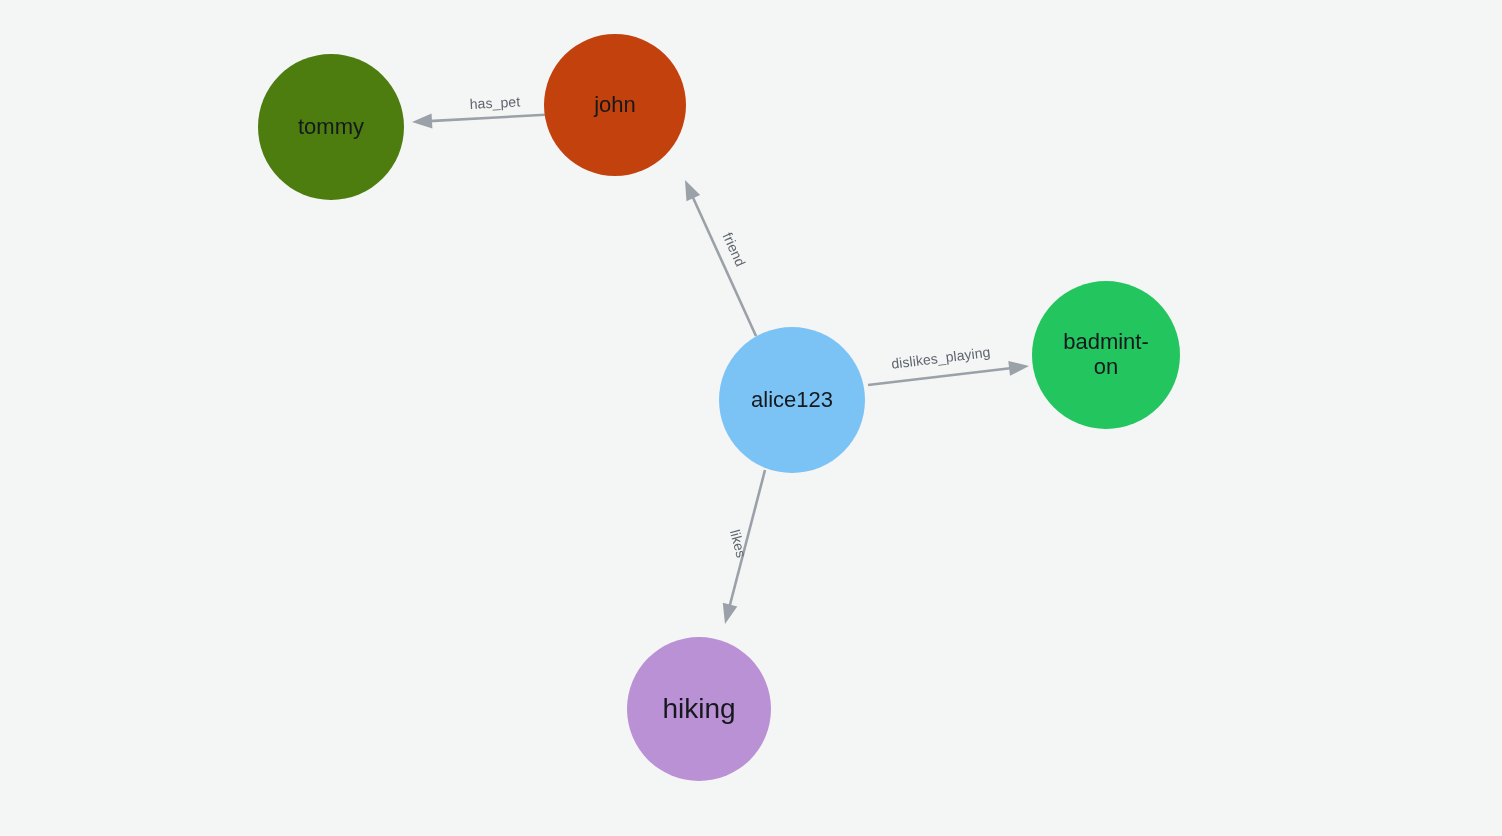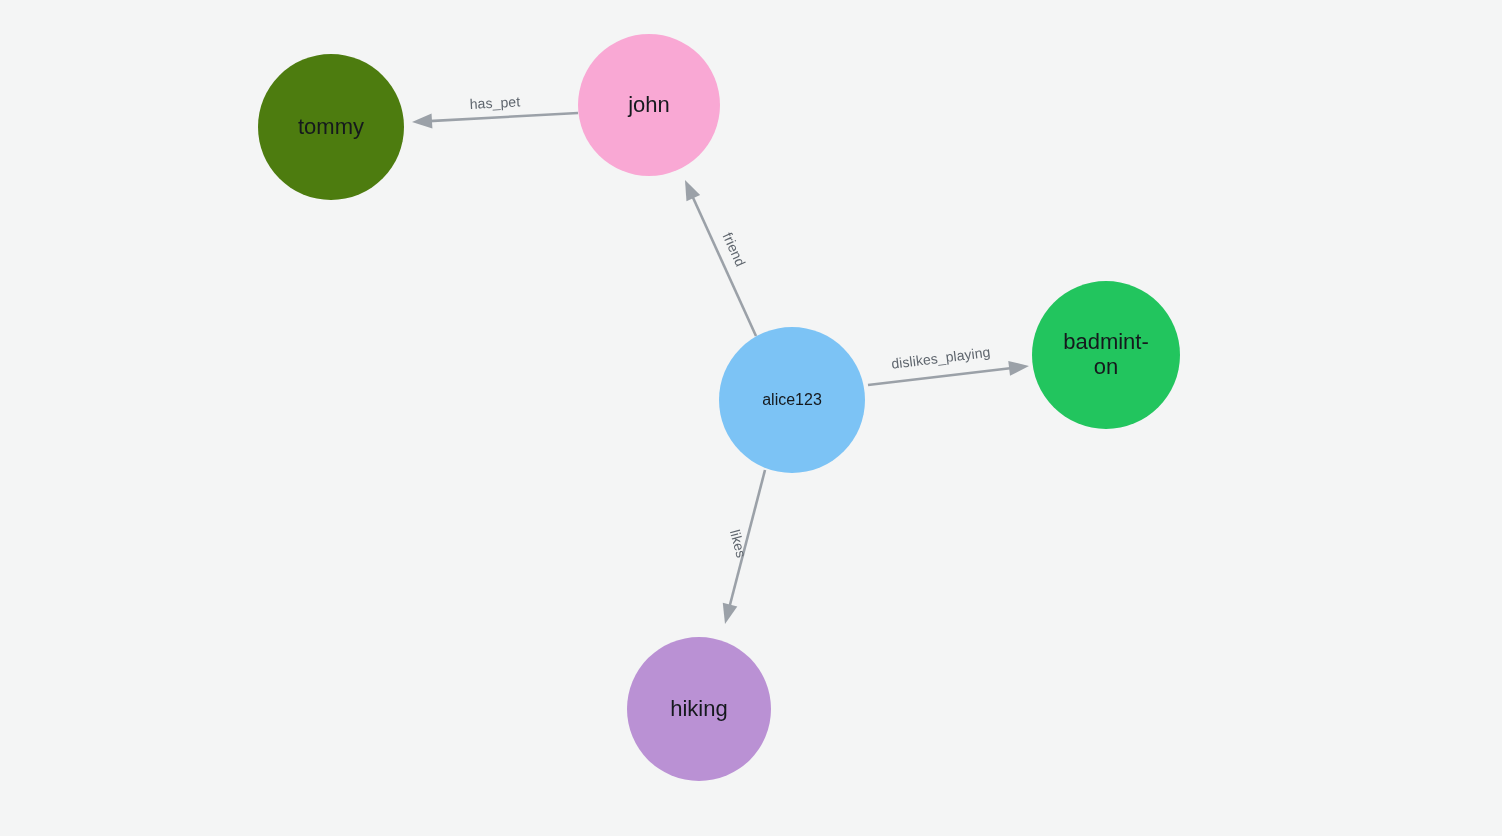--- a/index.html
+++ b/index.html
@@ -76,27 +76,27 @@
         <text x="733" y="250" class="edge-label" text-anchor="middle" dominant-baseline="middle" transform="rotate(66 733 250)">friend</text>
         <text x="941" y="359" class="edge-label" text-anchor="middle" dominant-baseline="middle" transform="rotate(-7 941 359)">dislikes_playing</text>
         <text x="737" y="544" class="edge-label" text-anchor="middle" dominant-baseline="middle" transform="rotate(75 737 544)">likes</text>
       </g>
   </svg>
 
   <div id="nodes-layer">
       <div class="node" style="left: 258px; top: 54px; width: 146px; height: 146px; background: #4d7c0f;">
         <span class="node-label" style="font-size: 22px;">tommy</span>
       </div>
-      <div class="node" style="left: 578px; top: 34px; width: 142px; height: 142px; background: #f9a8d4; justify-content: center;">
+      <div class="node" style="left: 544px; top: 34px; width: 142px; height: 142px; background: #c2410c; justify-content: center;">
         <span class="node-label" style="font-size: 22px;">john</span>
       </div>
       <div class="node" style="left: 719px; top: 327px; width: 146px; height: 146px; background: rgb(124, 195, 245);">
-        <span class="node-label" style="font-size: 16px;">alice123</span>
+        <span class="node-label" style="font-size: 22px;">alice123</span>
       </div>
       <div class="node" style="left: 1032px; top: 281px; width: 148px; height: 148px; background: #22c55e;">
         <span class="node-label" style="font-size: 22px;">badmint-<br>on</span>
       </div>
       <div class="node" style="left: 627px; top: 637px; width: 144px; height: 144px; background: rgb(186, 145, 212);">
-        <span class="node-label" style="font-size: 22px;">hiking</span>
+        <span class="node-label" style="font-size: 28px;">hiking</span>
       </div>
     </div>
 
 </div>
 
 </body></html>

